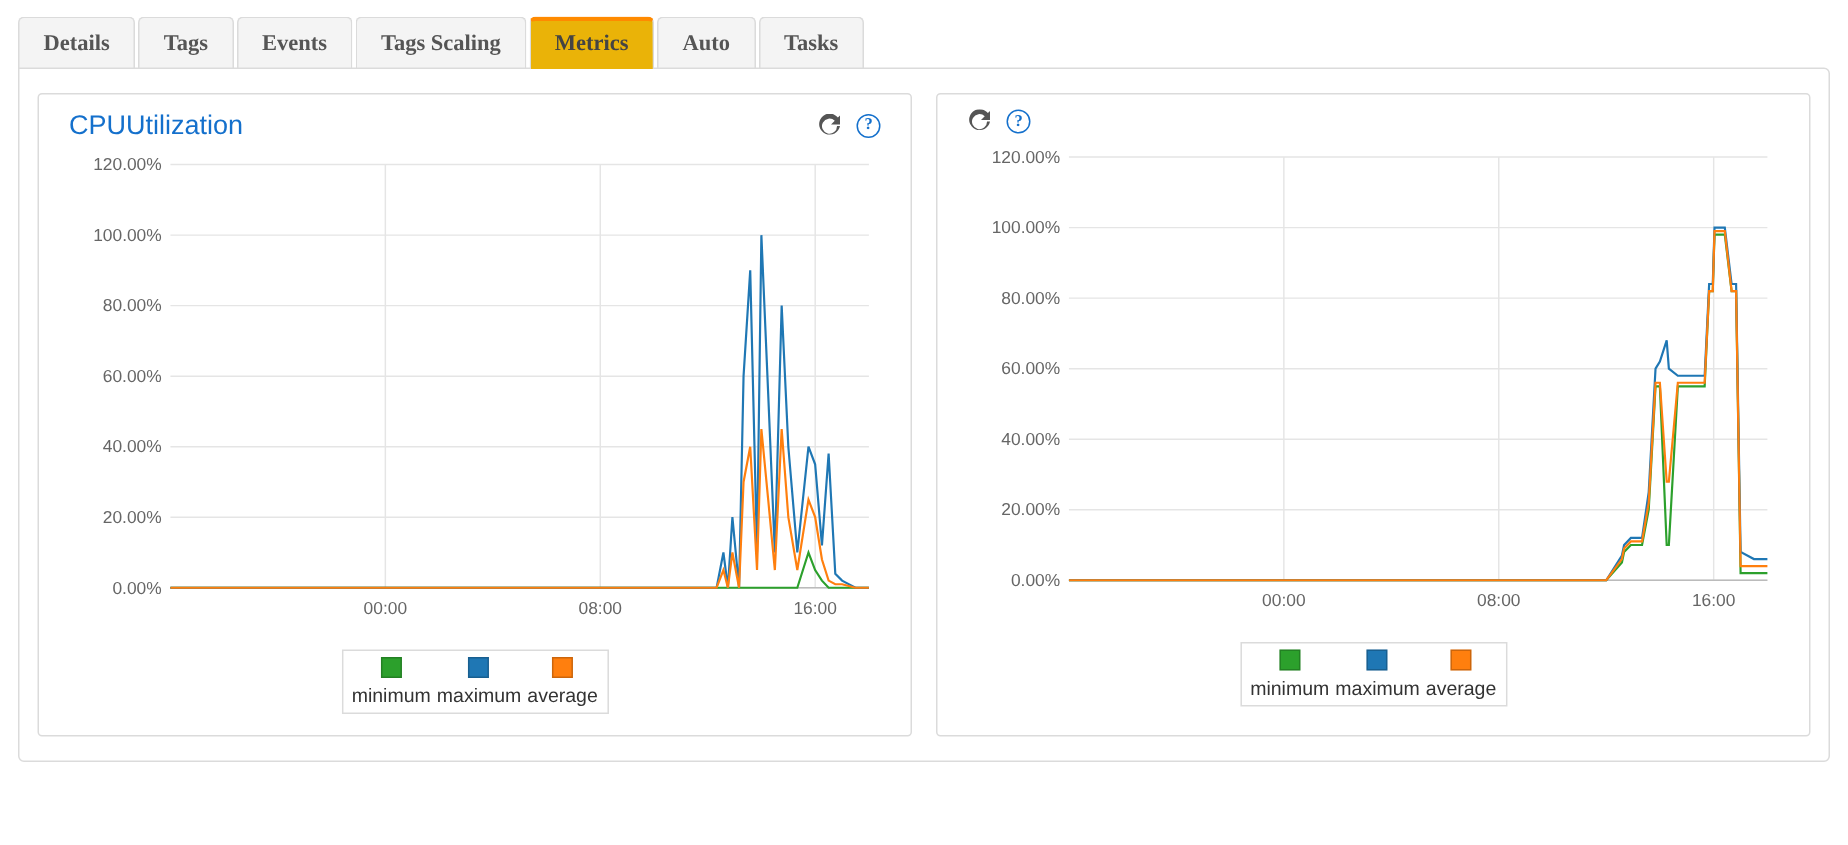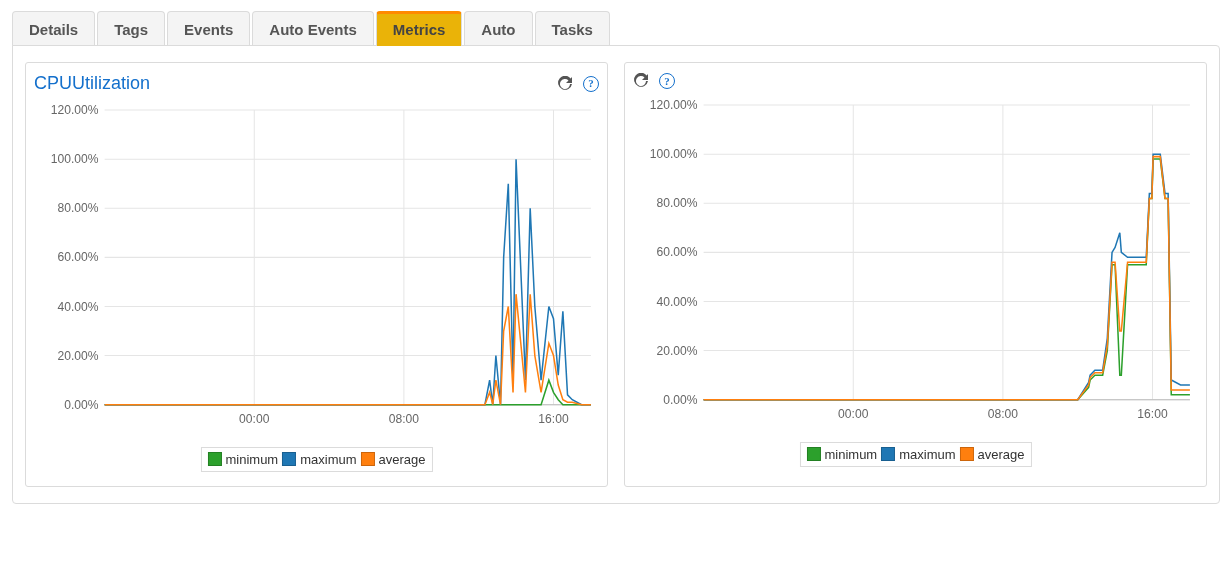--- a/index.html
+++ b/index.html
@@ -20,20 +20,21 @@
     font-family: "Helvetica Neue", Helvetica, Arial, sans-serif;
     font-size: 14px;
     color: var(--text);
     background: #fff;
     padding: 10px 12px;
   }
   .tabs {
     display: flex;
     gap: 2px;
     align-items: flex-end;
+    font-family: Liberation Serif, serif;
   }
   .tab {
     border: 1px solid var(--border);
     border-bottom: none;
     background: var(--tab-bg);
     padding: 9px 16px 8px;
     border-radius: 4px 4px 0 0;
     font-size: 15px;
     font-weight: 600;
     color: #555;
@@ -57,21 +58,21 @@
   }
   .charts-row {
     display: flex;
     gap: 16px;
   }
   .chart-card {
     flex: 1;
     border: 1px solid var(--border);
     border-radius: 3px;
     background: #fff;
-    padding: 10px 8px 14px;
+    padding: 10px 20px 14px;
     min-width: 0;
   }
   .chart-header {
     display: flex;
     justify-content: space-between;
     align-items: center;
     margin-bottom: 8px;
   }
   .chart-title {
     color: var(--link);
@@ -104,35 +105,35 @@
     border: 1px solid var(--border);
     display: inline-flex;
     padding: 4px 6px;
     font-size: 13px;
     gap: 4px;
     align-items: center;
     position: relative;
     left: 50%;
     transform: translateX(-50%);
   }
-  .legend-item { display: inline-flex; align-items: center; gap: 4px; }
+  .legend-item { display: inline-flex; align-items: center; gap: 4px; flex-direction: column; }
   .swatch {
     width: 14px; height: 14px;
     border: 1px solid rgba(0,0,0,0.2);
     display: inline-block;
   }
 </style>
 </head>
 <body>
 
 <div class="tabs" id="tab-bar">
     <div class="tab">Details</div>
     <div class="tab">Tags</div>
     <div class="tab">Events</div>
-    <div class="tab">Auto Events</div>
+    <div class="tab">Tags Scaling</div>
     <div class="tab active">Metrics</div>
     <div class="tab">Auto</div>
     <div class="tab">Tasks</div>
   </div>
 
 <div class="content-panel">
   <div class="charts-row">
 
     <div class="chart-card">
       <div class="chart-header">

